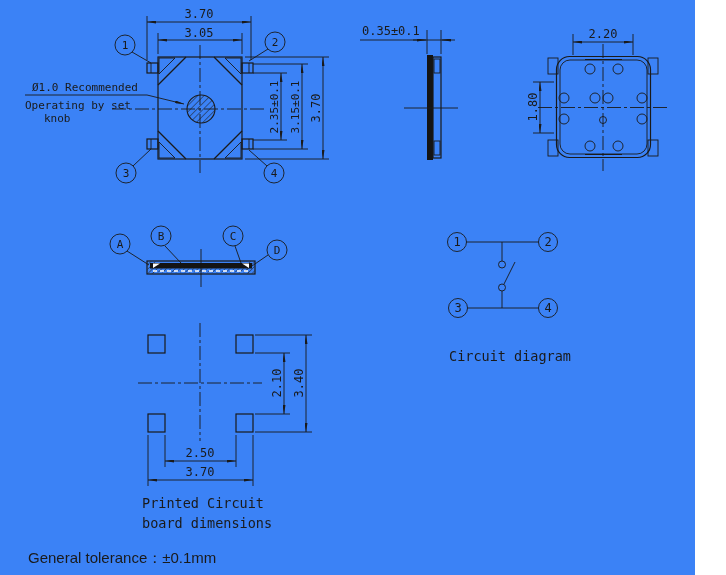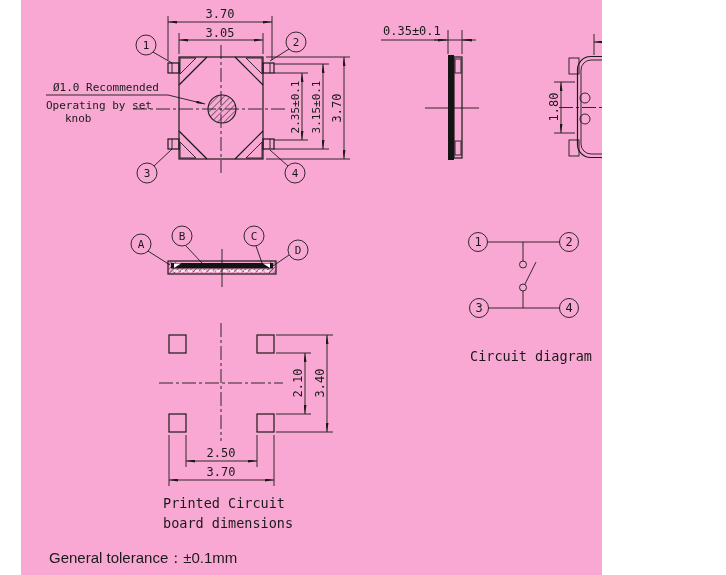--- a/index.html
+++ b/index.html
@@ -1,17 +1,17 @@
 <!DOCTYPE html>
 <html><head>
 <meta charset="utf-8">
 <style>
   html,body{margin:0;padding:0;background:#fff;}
-  #canvas{position:relative;width:581px;height:575px;background:#f9a8d4;overflow:hidden;
-          font-family:"DejaVu Sans Mono", monospace;margin-left:21px;}
+  #canvas{position:relative;width:695px;height:575px;background:#3b82f6;overflow:hidden;
+          font-family:"DejaVu Sans Mono", monospace;}
   svg{display:block;}
   .ln{stroke:#1a1a1a;stroke-width:1.2;fill:none;}
   .thin{stroke:#1a1a1a;stroke-width:0.9;fill:none;}
   .dimln{stroke:#1a1a1a;stroke-width:0.9;fill:none;}
   .cl{stroke:#1a1a1a;stroke-width:0.9;fill:none;stroke-dasharray:14 3 3 3;}
   .t12{font:12px "DejaVu Sans Mono", monospace;fill:#1a1a1a;}
   .t11{font:11px "DejaVu Sans Mono", monospace;fill:#1a1a1a;}
   .t13{font:13.5px "DejaVu Sans Mono", monospace;fill:#1a1a1a;}
   .tfoot{font:15px "Liberation Sans", sans-serif;fill:#1a1a1a;}
   .mid{text-anchor:middle;}

